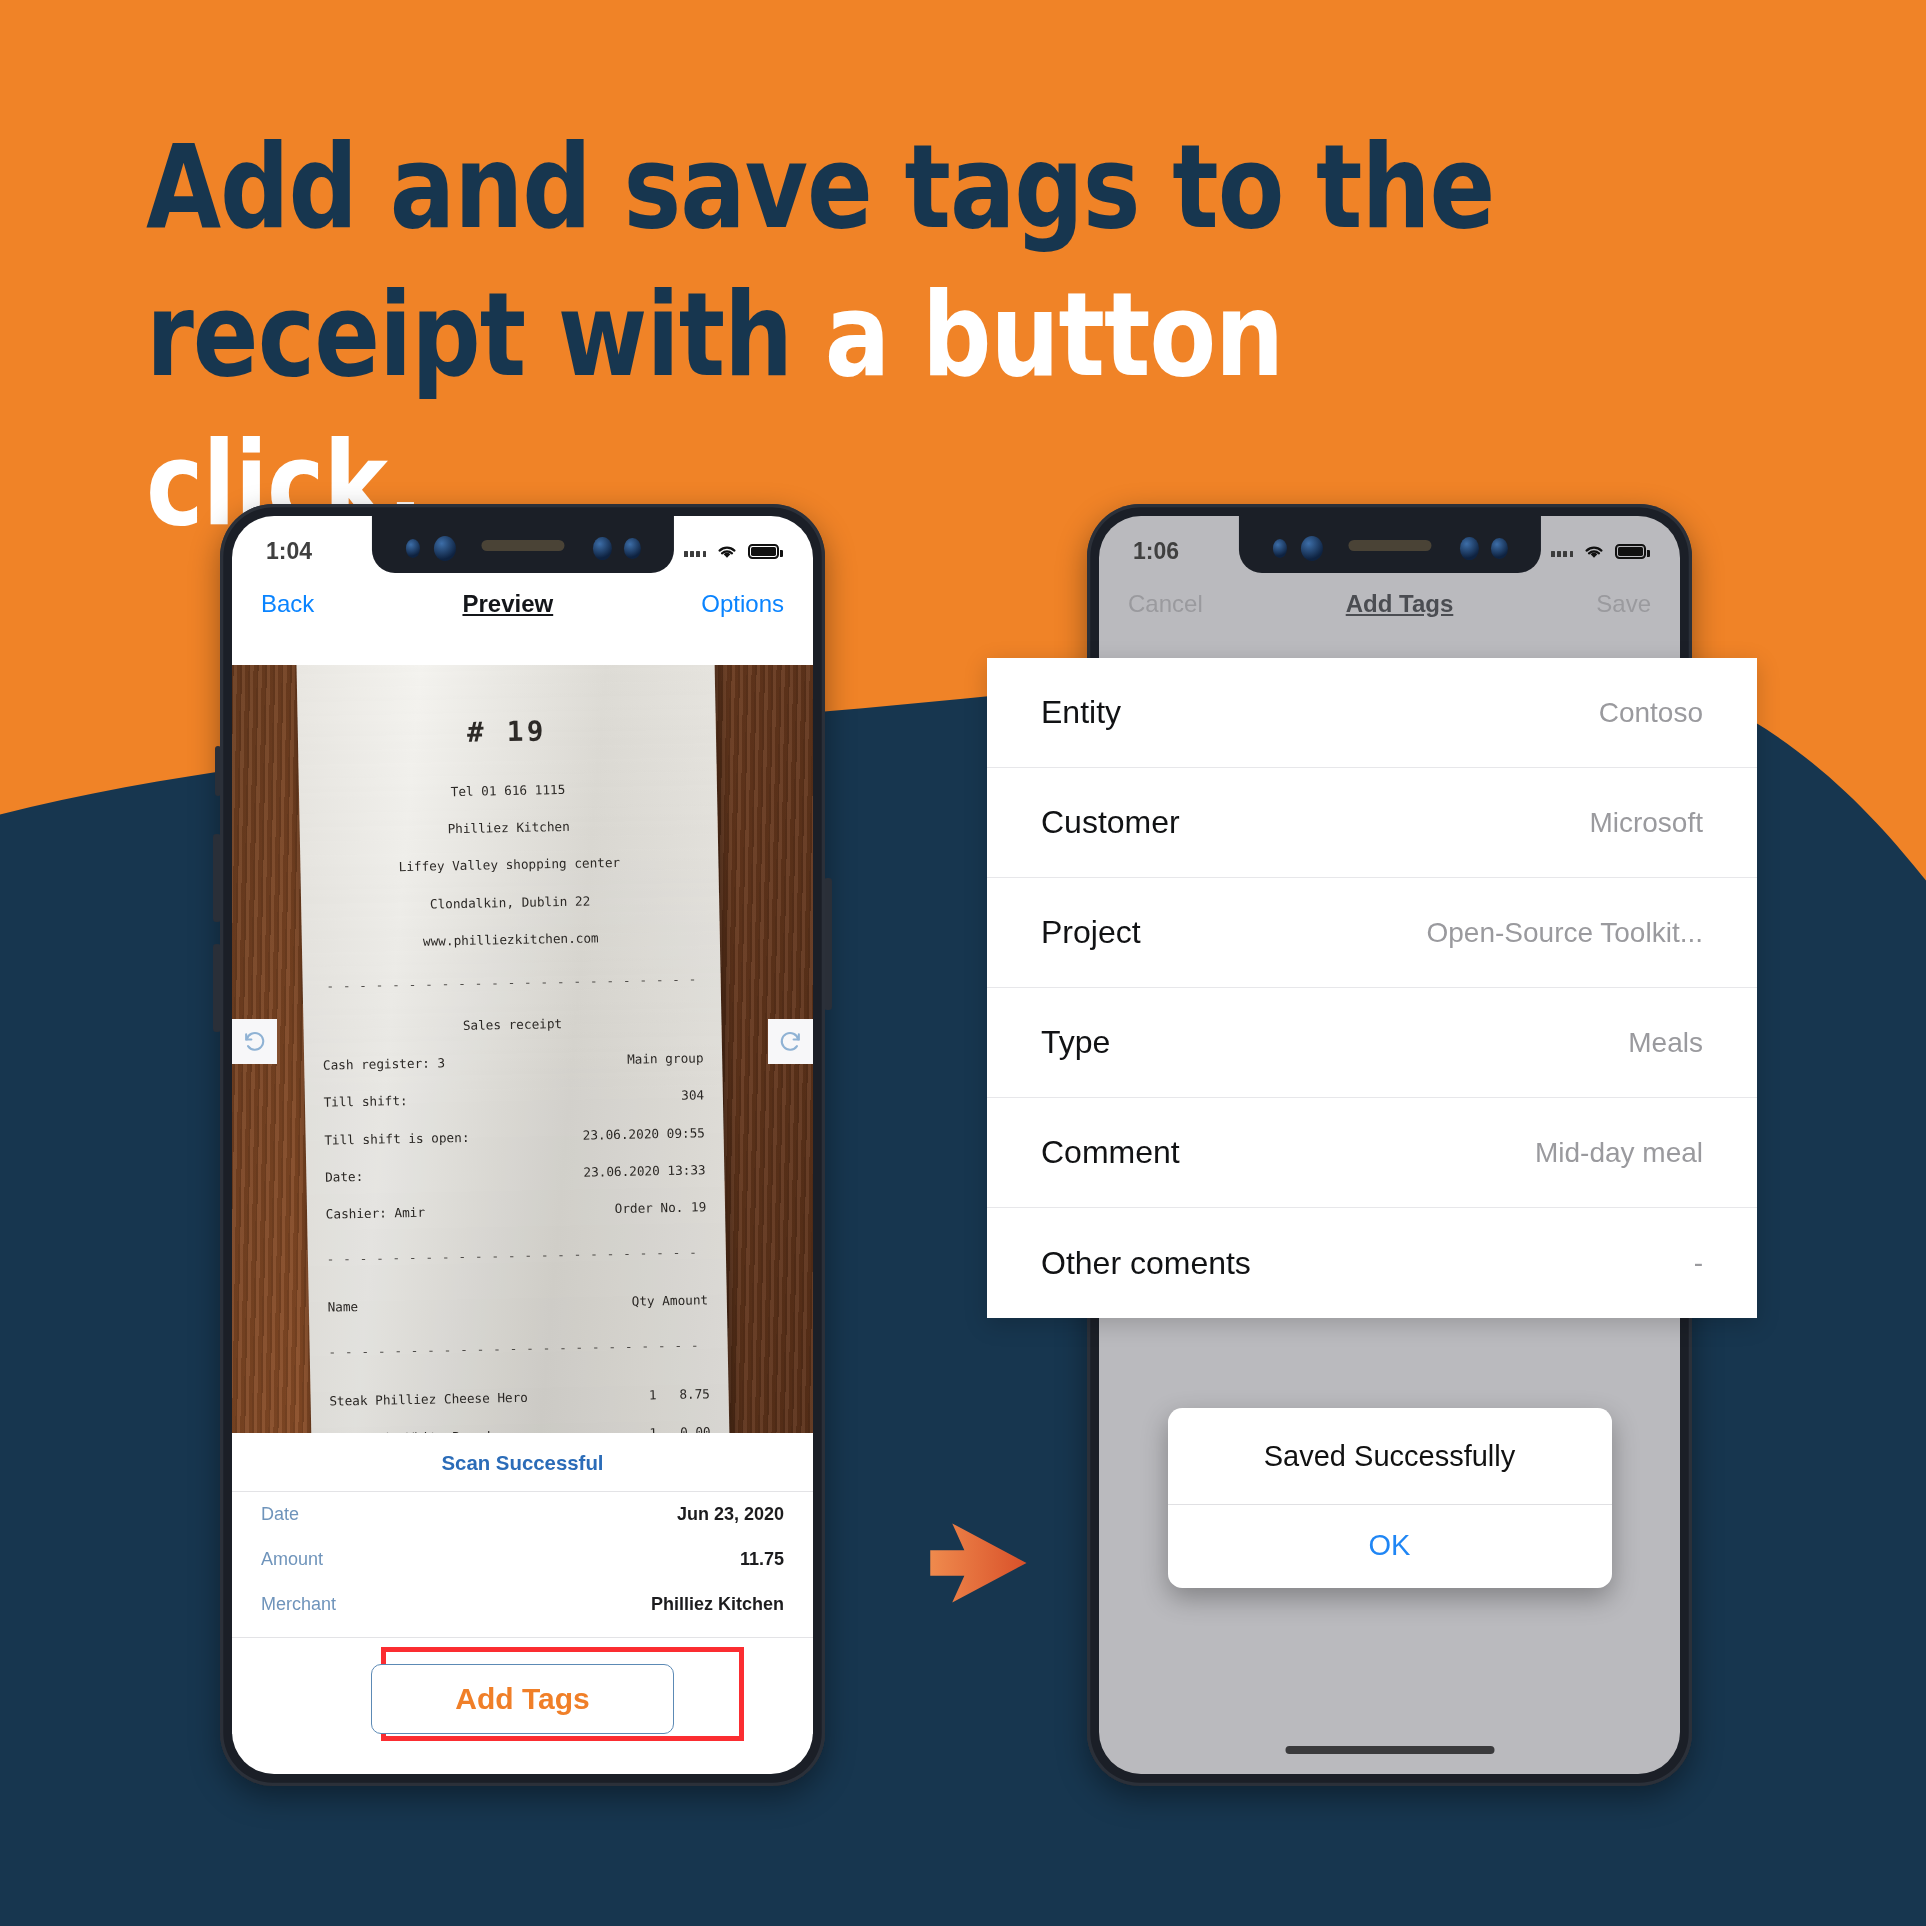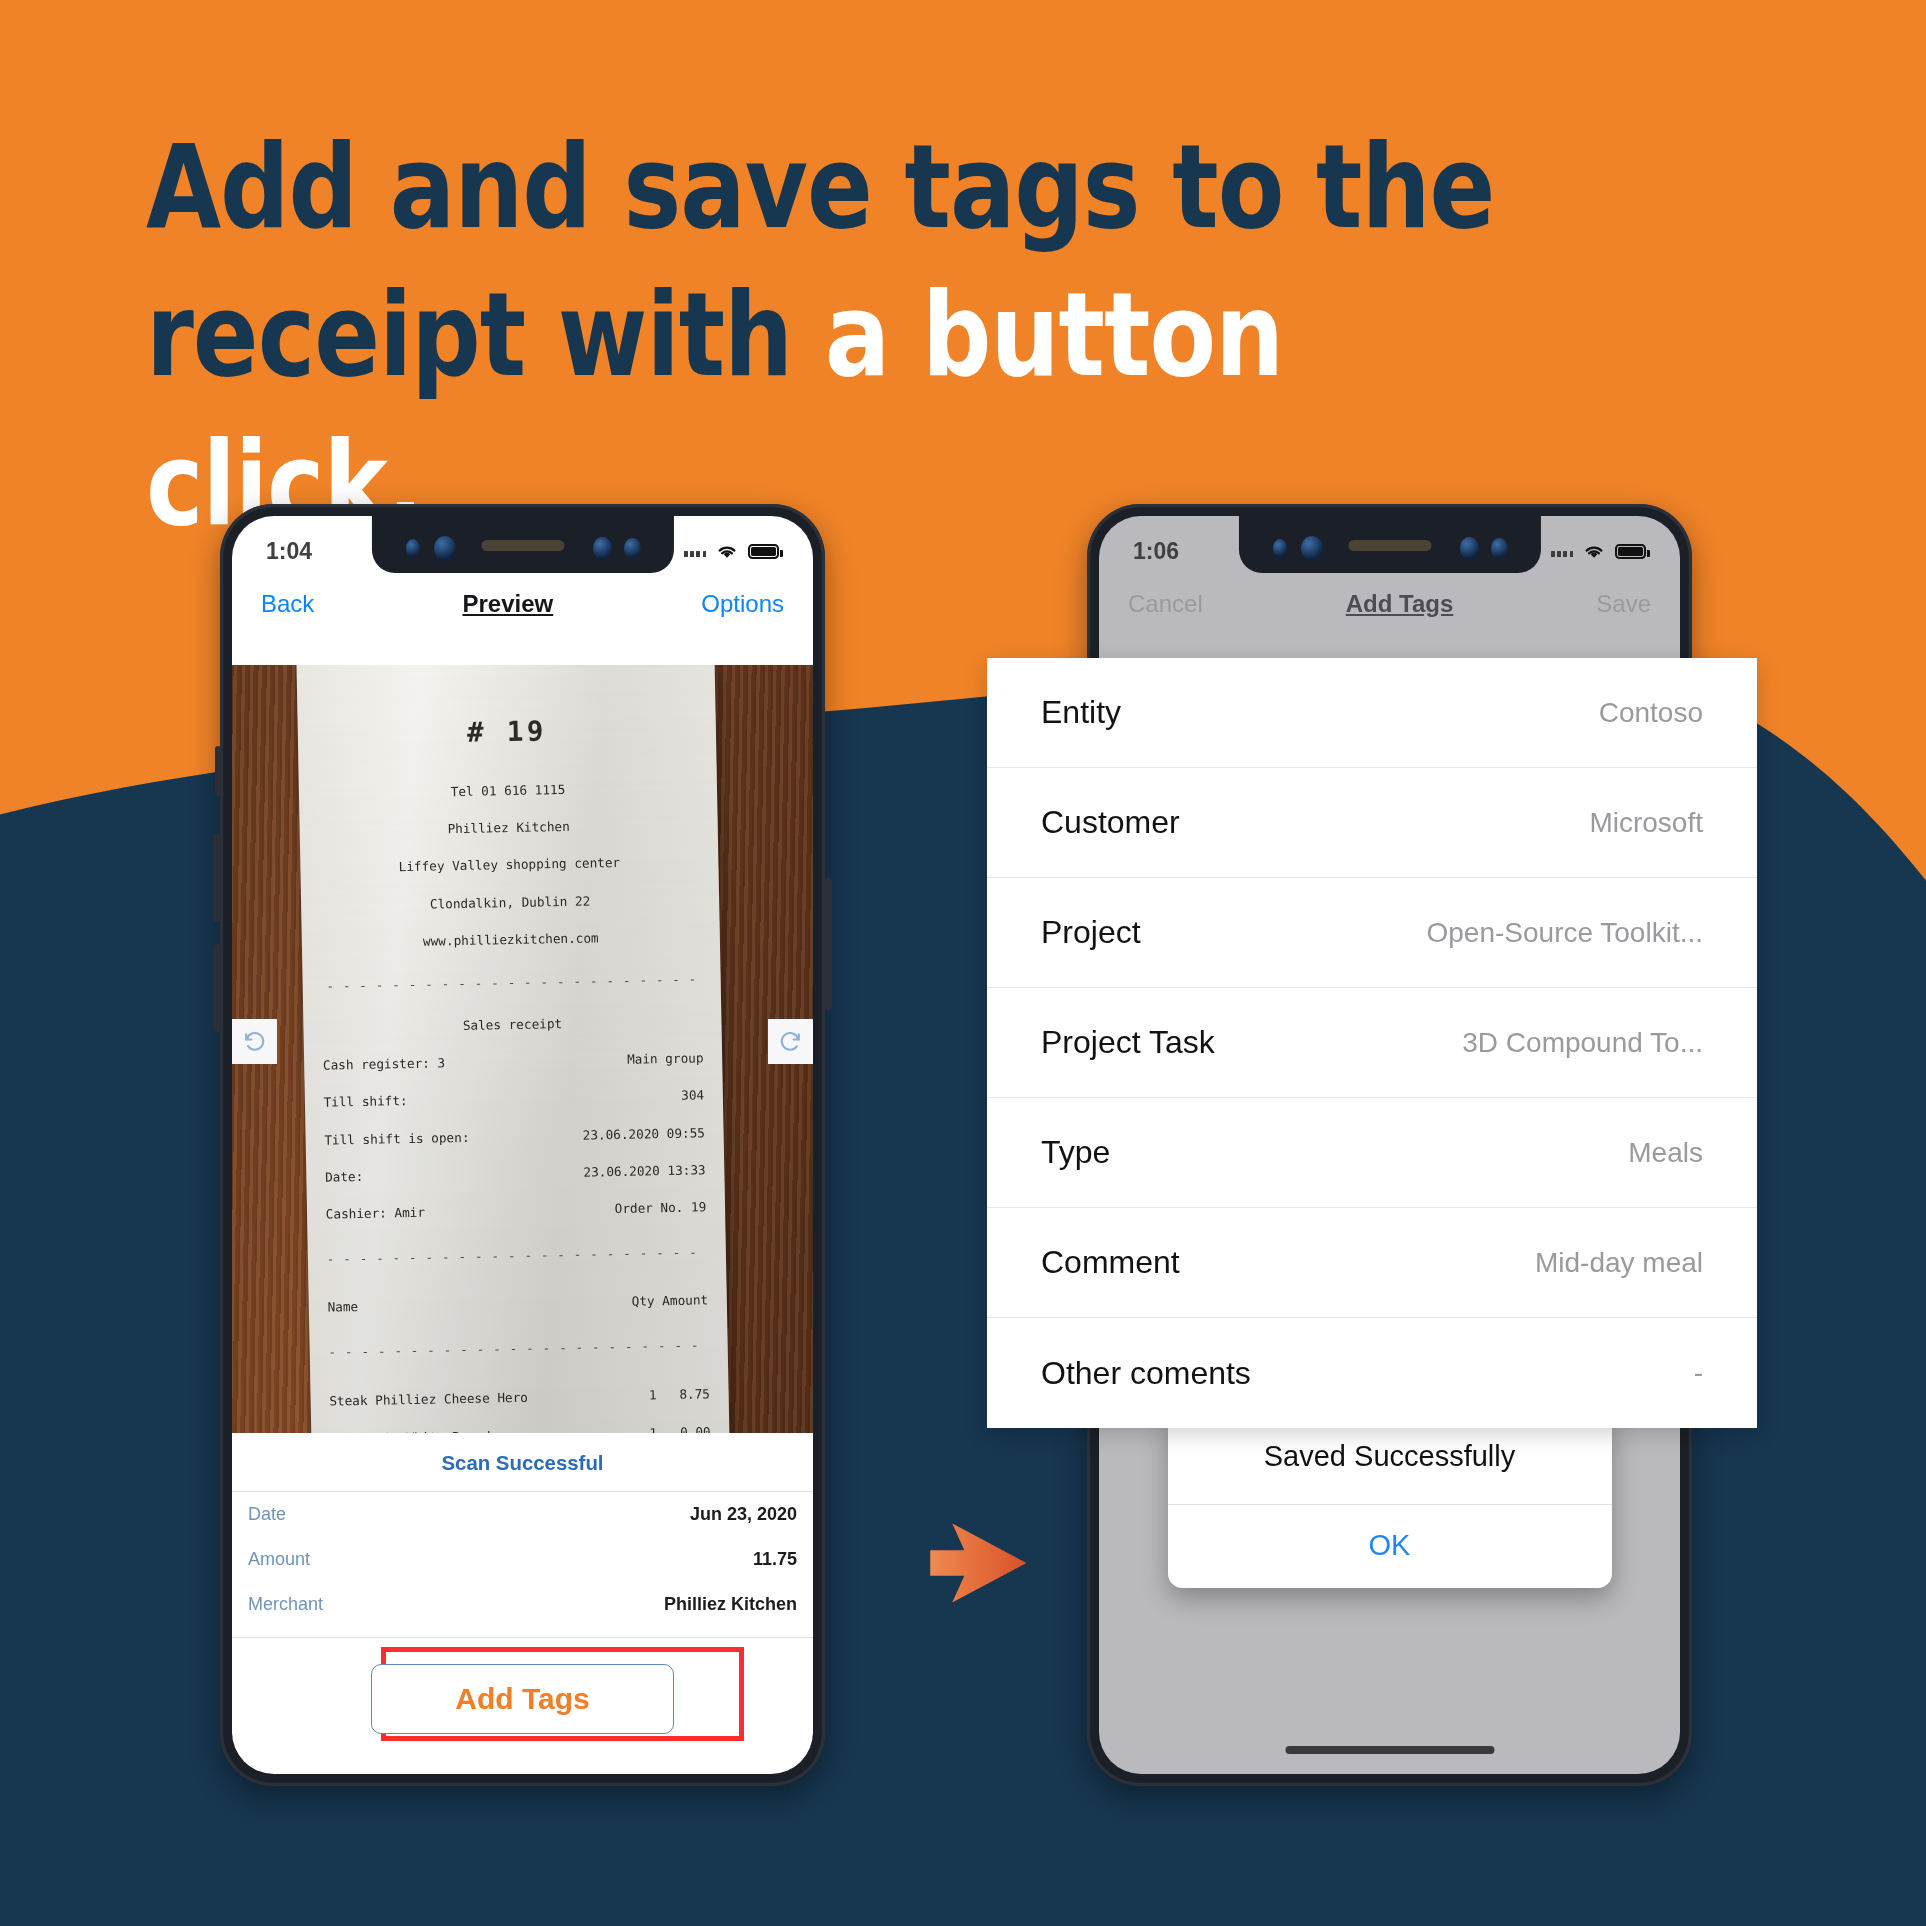--- a/index.html
+++ b/index.html
@@ -124,21 +124,21 @@
     position: absolute; width: 45px; height: 45px; background: #f7f7f9;
     display: flex; align-items: center; justify-content: center; z-index: 6;
   }
   .rot-btn.l { left: 0; top: 354px; }
   .rot-btn.r { right: 0; top: 354px; }
 
   .scan-ok { text-align: center; font-size: 20.4px; font-weight: 700; color: #2b6cb8; padding: 18.7px 0 16.5px; background:#fff; }
   .p1-sep { height: 1.1px; background: #e3e3e6; }
   .kv {
     display: flex; justify-content: space-between; align-items: center;
-    padding: 12px 16px; background: #fff;
+    padding: 12px 29px; background: #fff;
   }
   .kv .k { font-size: 18px; color: #6f94bb; }
   .kv .v { font-size: 18px; color: #1c1c1e; font-weight: 700; }
 
   .addtags-wrap { position: relative; padding: 8.8px 0 0; background:#fff; }
   .red-box {
     position: absolute; left: 165px; top: -34px; width: 352px; height: 116px;
     border: 5px solid #fb2d31; z-index: 12; pointer-events: none;
   }
   .addtags-btn {
@@ -373,24 +373,20 @@
   </div>
   <div class="tag-row">
     <span class="tag-label">Customer</span>
     <span class="tag-value">Microsoft</span>
   </div>
   <div class="tag-row">
     <span class="tag-label">Project</span>
     <span class="tag-value">Open-Source Toolkit...</span>
   </div>
   <div class="tag-row">
-    <span class="tag-label">Project Task</span>
-    <span class="tag-value">3D Compound To...</span>
-  </div>
-  <div class="tag-row">
     <span class="tag-label">Type</span>
     <span class="tag-value">Meals</span>
   </div>
   <div class="tag-row">
     <span class="tag-label">Comment</span>
     <span class="tag-value">Mid-day meal</span>
   </div>
   <div class="tag-row">
     <span class="tag-label">Other coments</span>
     <span class="tag-value">-</span>

